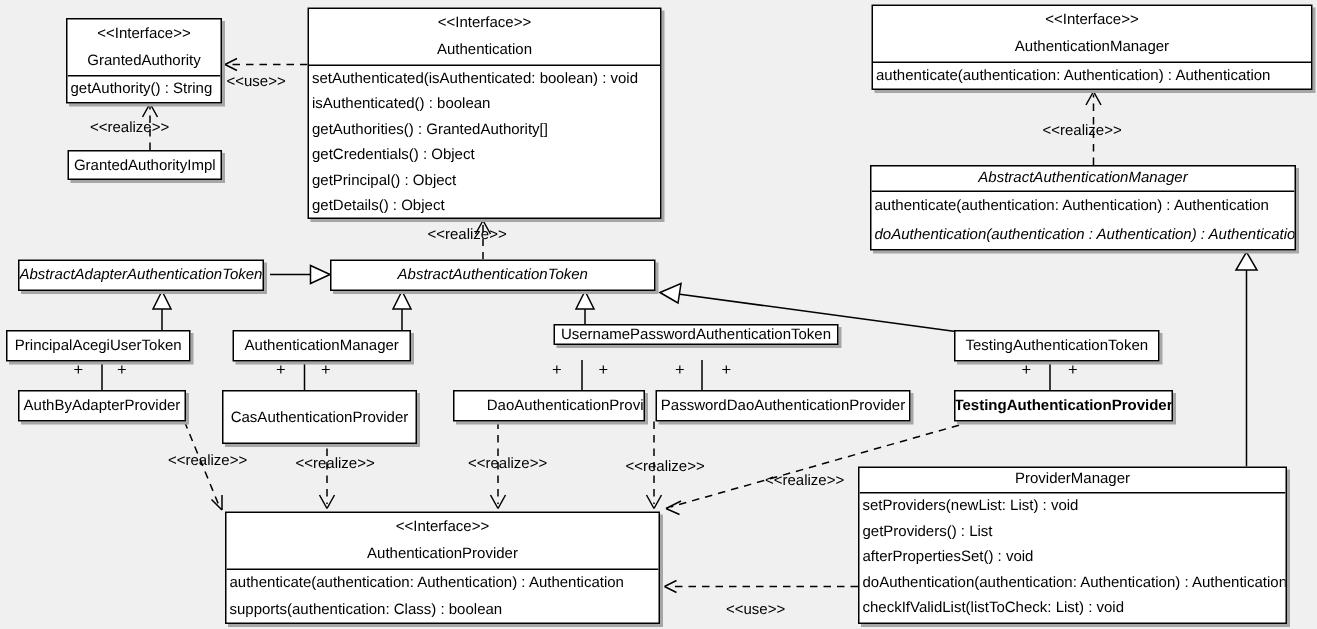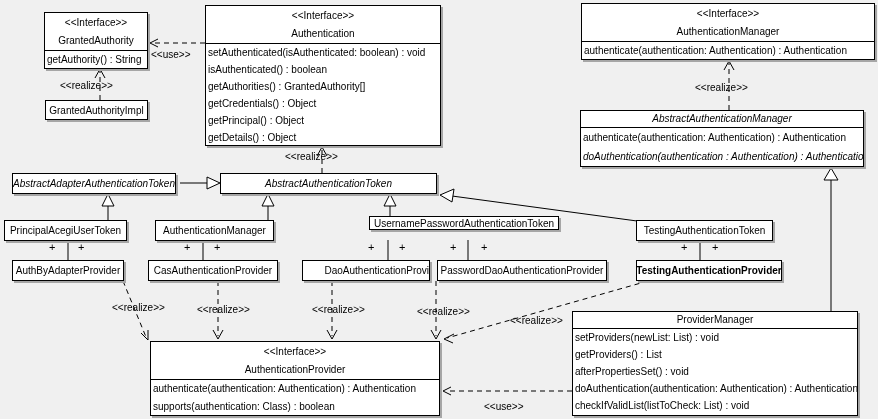--- a/index.html
+++ b/index.html
@@ -201,21 +201,21 @@
   </div>
 
   <div class="cls name-only" style="left:636px;top:220px;width:137px;height:21px;">
     <div class="nm">TestingAuthenticationToken</div>
   </div>
 
   <div class="cls name-only" style="left:12px;top:260px;width:112px;height:21px;">
     <div class="nm">AuthByAdapterProvider</div>
   </div>
 
-  <div class="cls name-only" style="left:148px;top:260px;width:130px;height:21px;">
+  <div class="cls name-only" style="left:148px;top:260px;width:130px;height:36px;">
     <div class="nm">CasAuthenticationProvider</div>
   </div>
 
   <div class="cls name-only" style="left:302px;top:260px;width:128px;height:21px;padding-left:36px;">
     <div class="nm">DaoAuthenticationProvider</div>
   </div>
 
   <div class="cls name-only" style="left:437px;top:260px;width:170px;height:21px;">
     <div class="nm">PasswordDaoAuthenticationProvider</div>
   </div>

